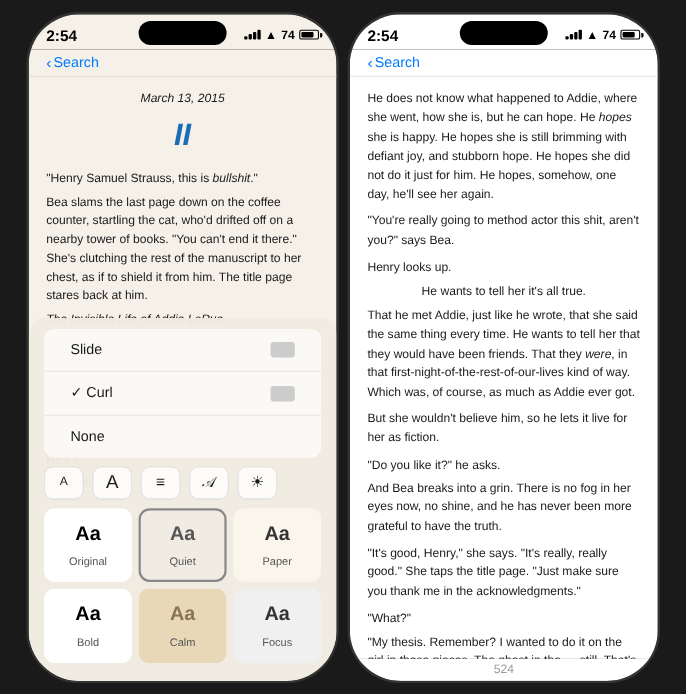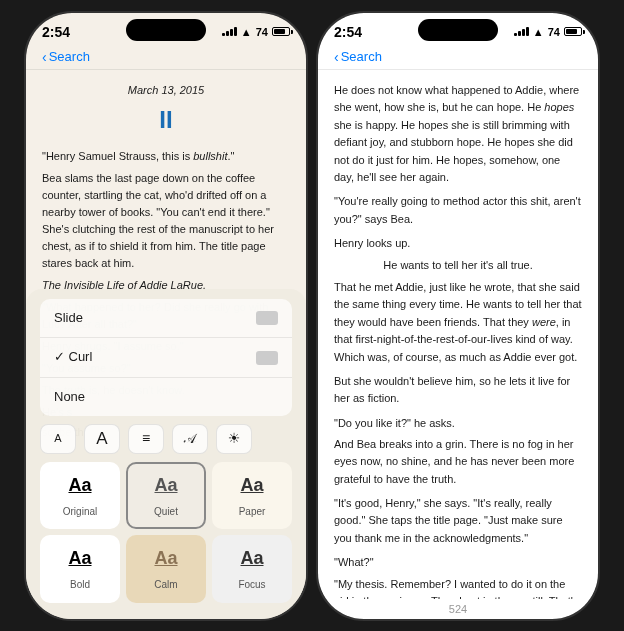--- a/index.html
+++ b/index.html
@@ -108,25 +108,26 @@
       text-align: center;
       margin-bottom: 10px;
     }
     .book-location {
       font-style: italic;
       font-size: 11px;
       text-align: center;
       margin-bottom: 2px;
     }
     .book-chapter {
-      font-size: 24px;
+      font-size: 28px;
       font-weight: 700;
       text-align: center;
       color: #1a6db5;
       margin-bottom: 8px;
+      font-style: italic;
     }
     .book-text {
       font-size: 11px;
       line-height: 1.55;
     }
     .book-text em {
       font-style: italic;
       margin-top: 16px;
     }
     
@@ -145,21 +146,21 @@
     .transition-options {
       background: rgba(255,255,255,0.7);
       border-radius: 10px;
       margin-bottom: 8px;
       overflow: hidden;
     }
     .transition-item {
       display: flex;
       align-items: center;
       justify-content: space-between;
-      padding: 9px 14px;
+      padding: 9px 24px;
       font-size: 13px;
       border-bottom: 1px solid rgba(0,0,0,0.08);
     }
     .transition-item:last-child {
       border-bottom: none;
     }
     .transition-item .icon-right {
       width: 22px;
       height: 16px;
       background: #c8c8c8;
@@ -234,21 +235,20 @@
       border-color: #888;
     }
     .theme-name {
       font-size: 10px;
       color: #555;
       margin-top: 4px;
     }
     .theme-aa {
       font-size: 18px;
       font-weight: 600;
-      text-decoration: underline;
     }
     .theme-original {
       background: #fff;
     }
     .theme-quiet {
       background: #f0ece4;
     }
     .theme-paper {
       background: #faf6ec;
     }

